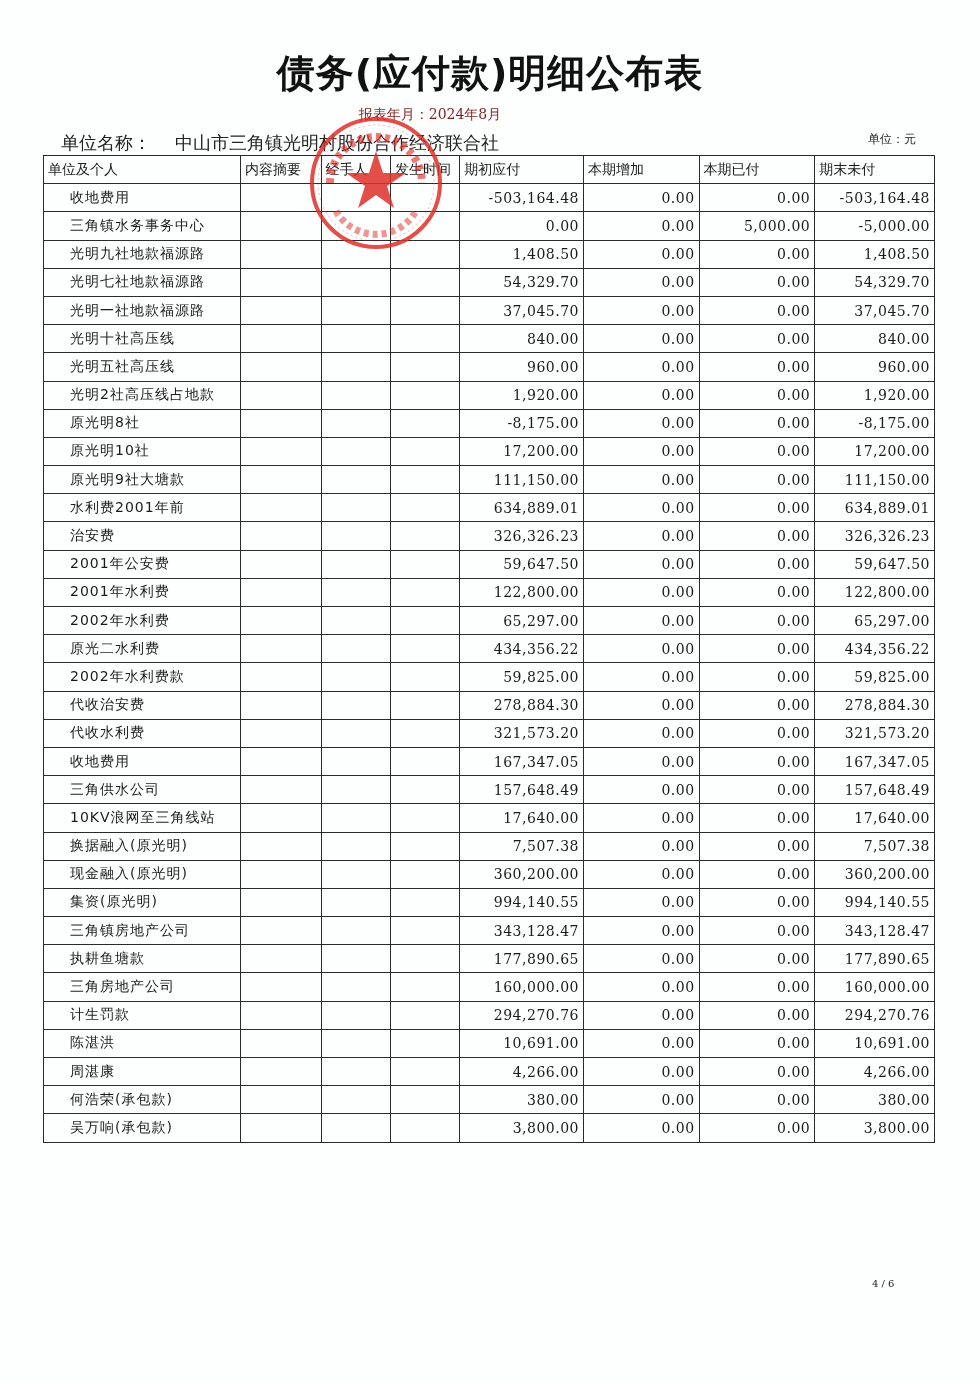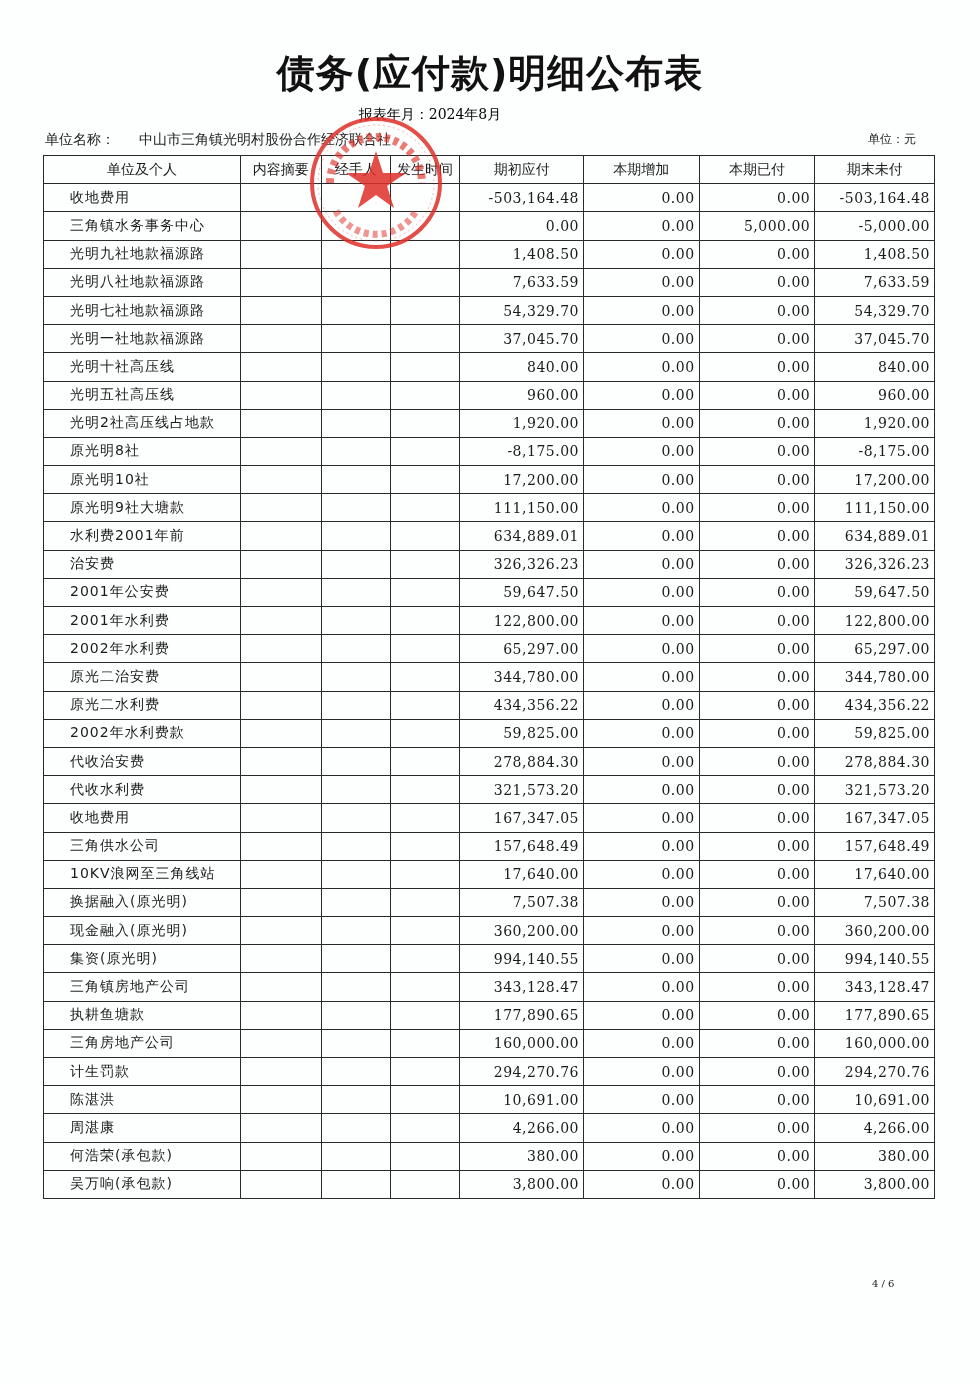--- a/index.html
+++ b/index.html
@@ -7,37 +7,37 @@
       width: 980px; height: 1384px; background: #fdfefe; position: relative; overflow: hidden;
       font-family: "DejaVu Serif", "Liberation Serif", serif; color: #1a1a1a;
     }
     .title {
       position: absolute; top: 48px; left: 0; width: 980px; text-align: center;
       font-family: "DejaVu Sans", "Liberation Sans", sans-serif; font-weight: bold;
       font-size: 38px; letter-spacing: 1px; color: #111;
     }
     .report-date {
       position: absolute; top: 106px; left: 0; width: 860px; text-align: center;
-      font-size: 14px; color: #000000;
+      font-size: 14px; color: #7f1d1d;
     }
     .unit-name {
-      position: absolute; top: 131px; left: 45px; font-size: 14px; color: #222;
+      position: absolute; top: 131px; left: 61px; font-size: 18px; color: #222;
     }
     .unit-name .label { margin-right: 24px; }
     .currency {
       position: absolute; top: 131px; right: 64px; font-size: 12px; color: #222;
     }
     table.ledger {
       position: absolute; top: 155px; left: 43px; width: 892px;
       border-collapse: collapse; table-layout: fixed; font-size: 14px;
     }
     table.ledger th, table.ledger td {
       border: 1.5px solid #2a2a2a; height: 27.2px; padding: 0 4px; white-space: nowrap; overflow: hidden;
     }
-    table.ledger th { font-weight: normal; text-align: center; font-family: "DejaVu Sans", "Liberation Sans", sans-serif; font-size: 14px; }
+    table.ledger th { font-weight: normal; text-align: left; font-family: "DejaVu Sans", "Liberation Sans", sans-serif; font-size: 14px; }
     table.ledger td.name { text-align: left; padding-left: 26px; font-family: "DejaVu Sans", "Liberation Sans", sans-serif; letter-spacing: 1px; }
     table.ledger td.name.group { padding-left: 3px; }
     table.ledger td.num { text-align: right; font-family: "DejaVu Serif", "Liberation Serif", serif; letter-spacing: 0.5px; }
     .page-num {
       position: absolute; top: 1278px; left: 872px; font-size: 10px; color: #222;
     }
     .seal {
       position: absolute; left: 308px; top: 115px; width: 136px; height: 136px;
       pointer-events: none; opacity: 0.85;
     }
@@ -100,30 +100,20 @@
         <td class="name">光明九社地款福源路</td>
         <td class="text"></td>
         <td class="text"></td>
         <td class="text"></td>
         <td class="num">1,408.50</td>
         <td class="num">0.00</td>
         <td class="num">0.00</td>
         <td class="num">1,408.50</td>
       </tr>
       <tr>
-        <td class="name">光明八社地款福源路</td>
-        <td class="text"></td>
-        <td class="text"></td>
-        <td class="text"></td>
-        <td class="num">7,633.59</td>
-        <td class="num">0.00</td>
-        <td class="num">0.00</td>
-        <td class="num">7,633.59</td>
-      </tr>
-      <tr>
         <td class="name">光明七社地款福源路</td>
         <td class="text"></td>
         <td class="text"></td>
         <td class="text"></td>
         <td class="num">54,329.70</td>
         <td class="num">0.00</td>
         <td class="num">0.00</td>
         <td class="num">54,329.70</td>
       </tr>
       <tr>
@@ -238,30 +228,20 @@
       </tr>
       <tr>
         <td class="name">2002年水利费</td>
         <td class="text"></td>
         <td class="text"></td>
         <td class="text"></td>
         <td class="num">65,297.00</td>
         <td class="num">0.00</td>
         <td class="num">0.00</td>
         <td class="num">65,297.00</td>
-      </tr>
-      <tr>
-        <td class="name">原光二治安费</td>
-        <td class="text"></td>
-        <td class="text"></td>
-        <td class="text"></td>
-        <td class="num">344,780.00</td>
-        <td class="num">0.00</td>
-        <td class="num">0.00</td>
-        <td class="num">344,780.00</td>
       </tr>
       <tr>
         <td class="name">原光二水利费</td>
         <td class="text"></td>
         <td class="text"></td>
         <td class="text"></td>
         <td class="num">434,356.22</td>
         <td class="num">0.00</td>
         <td class="num">0.00</td>
         <td class="num">434,356.22</td>

